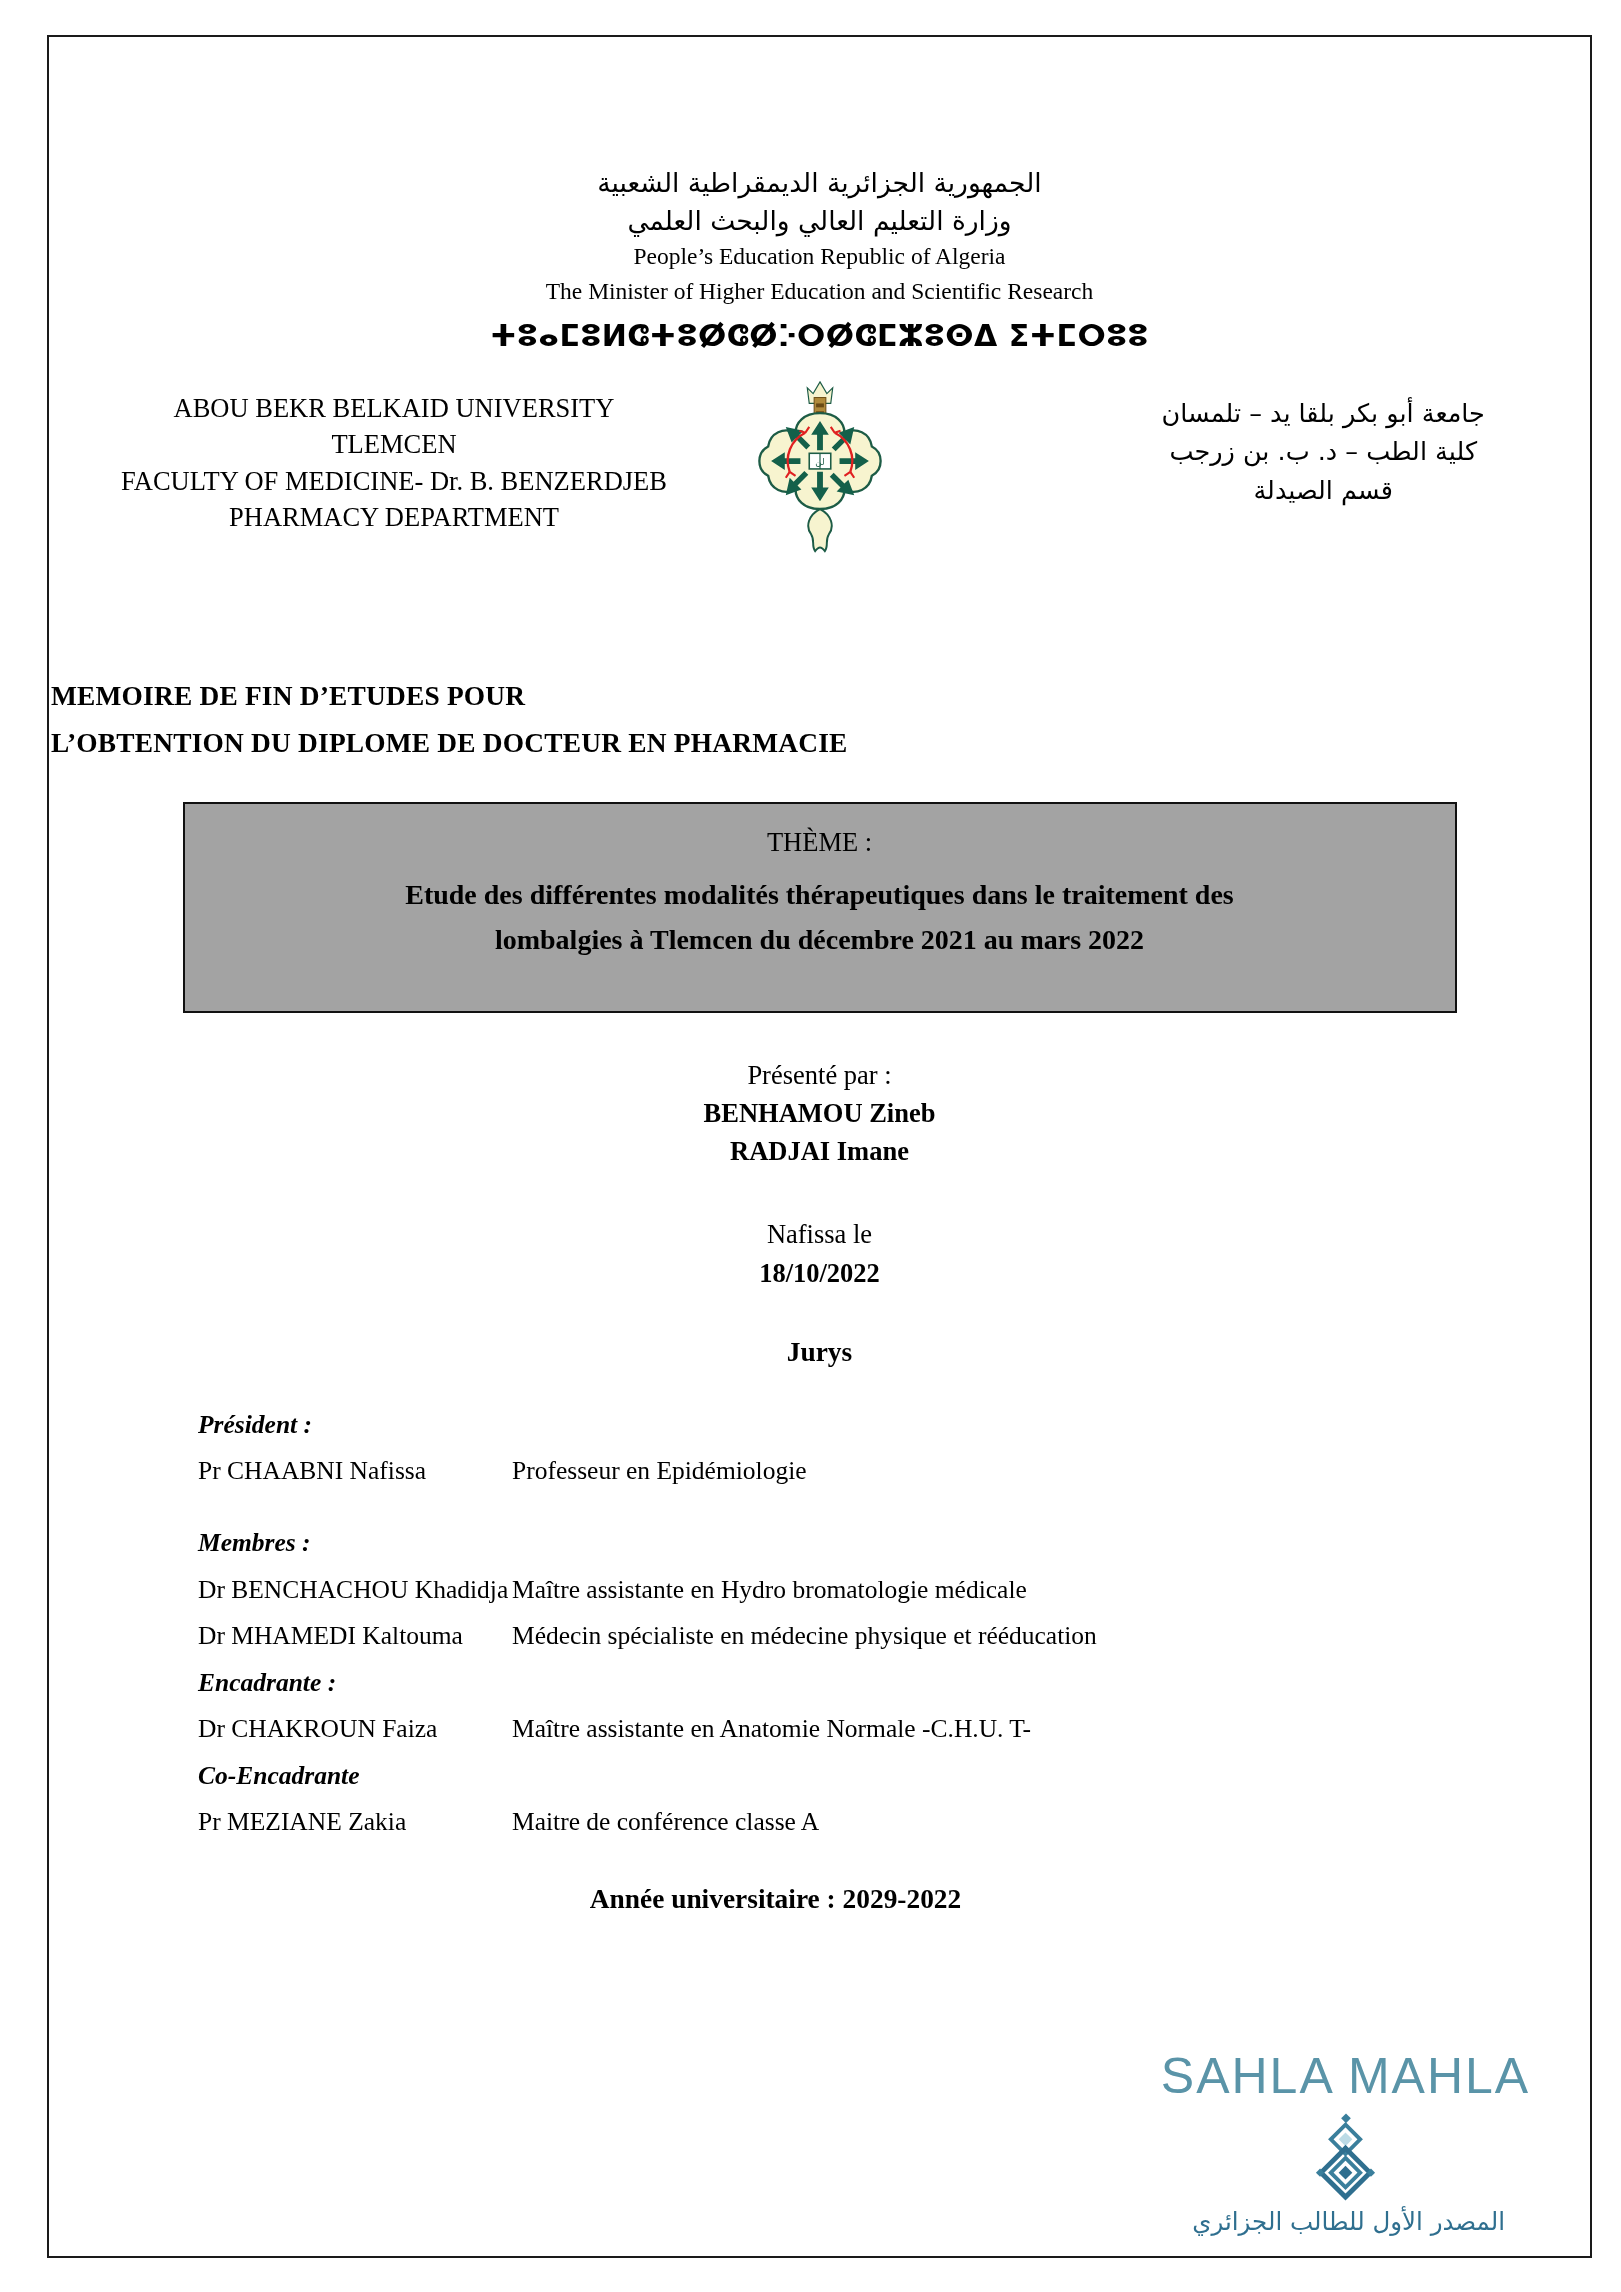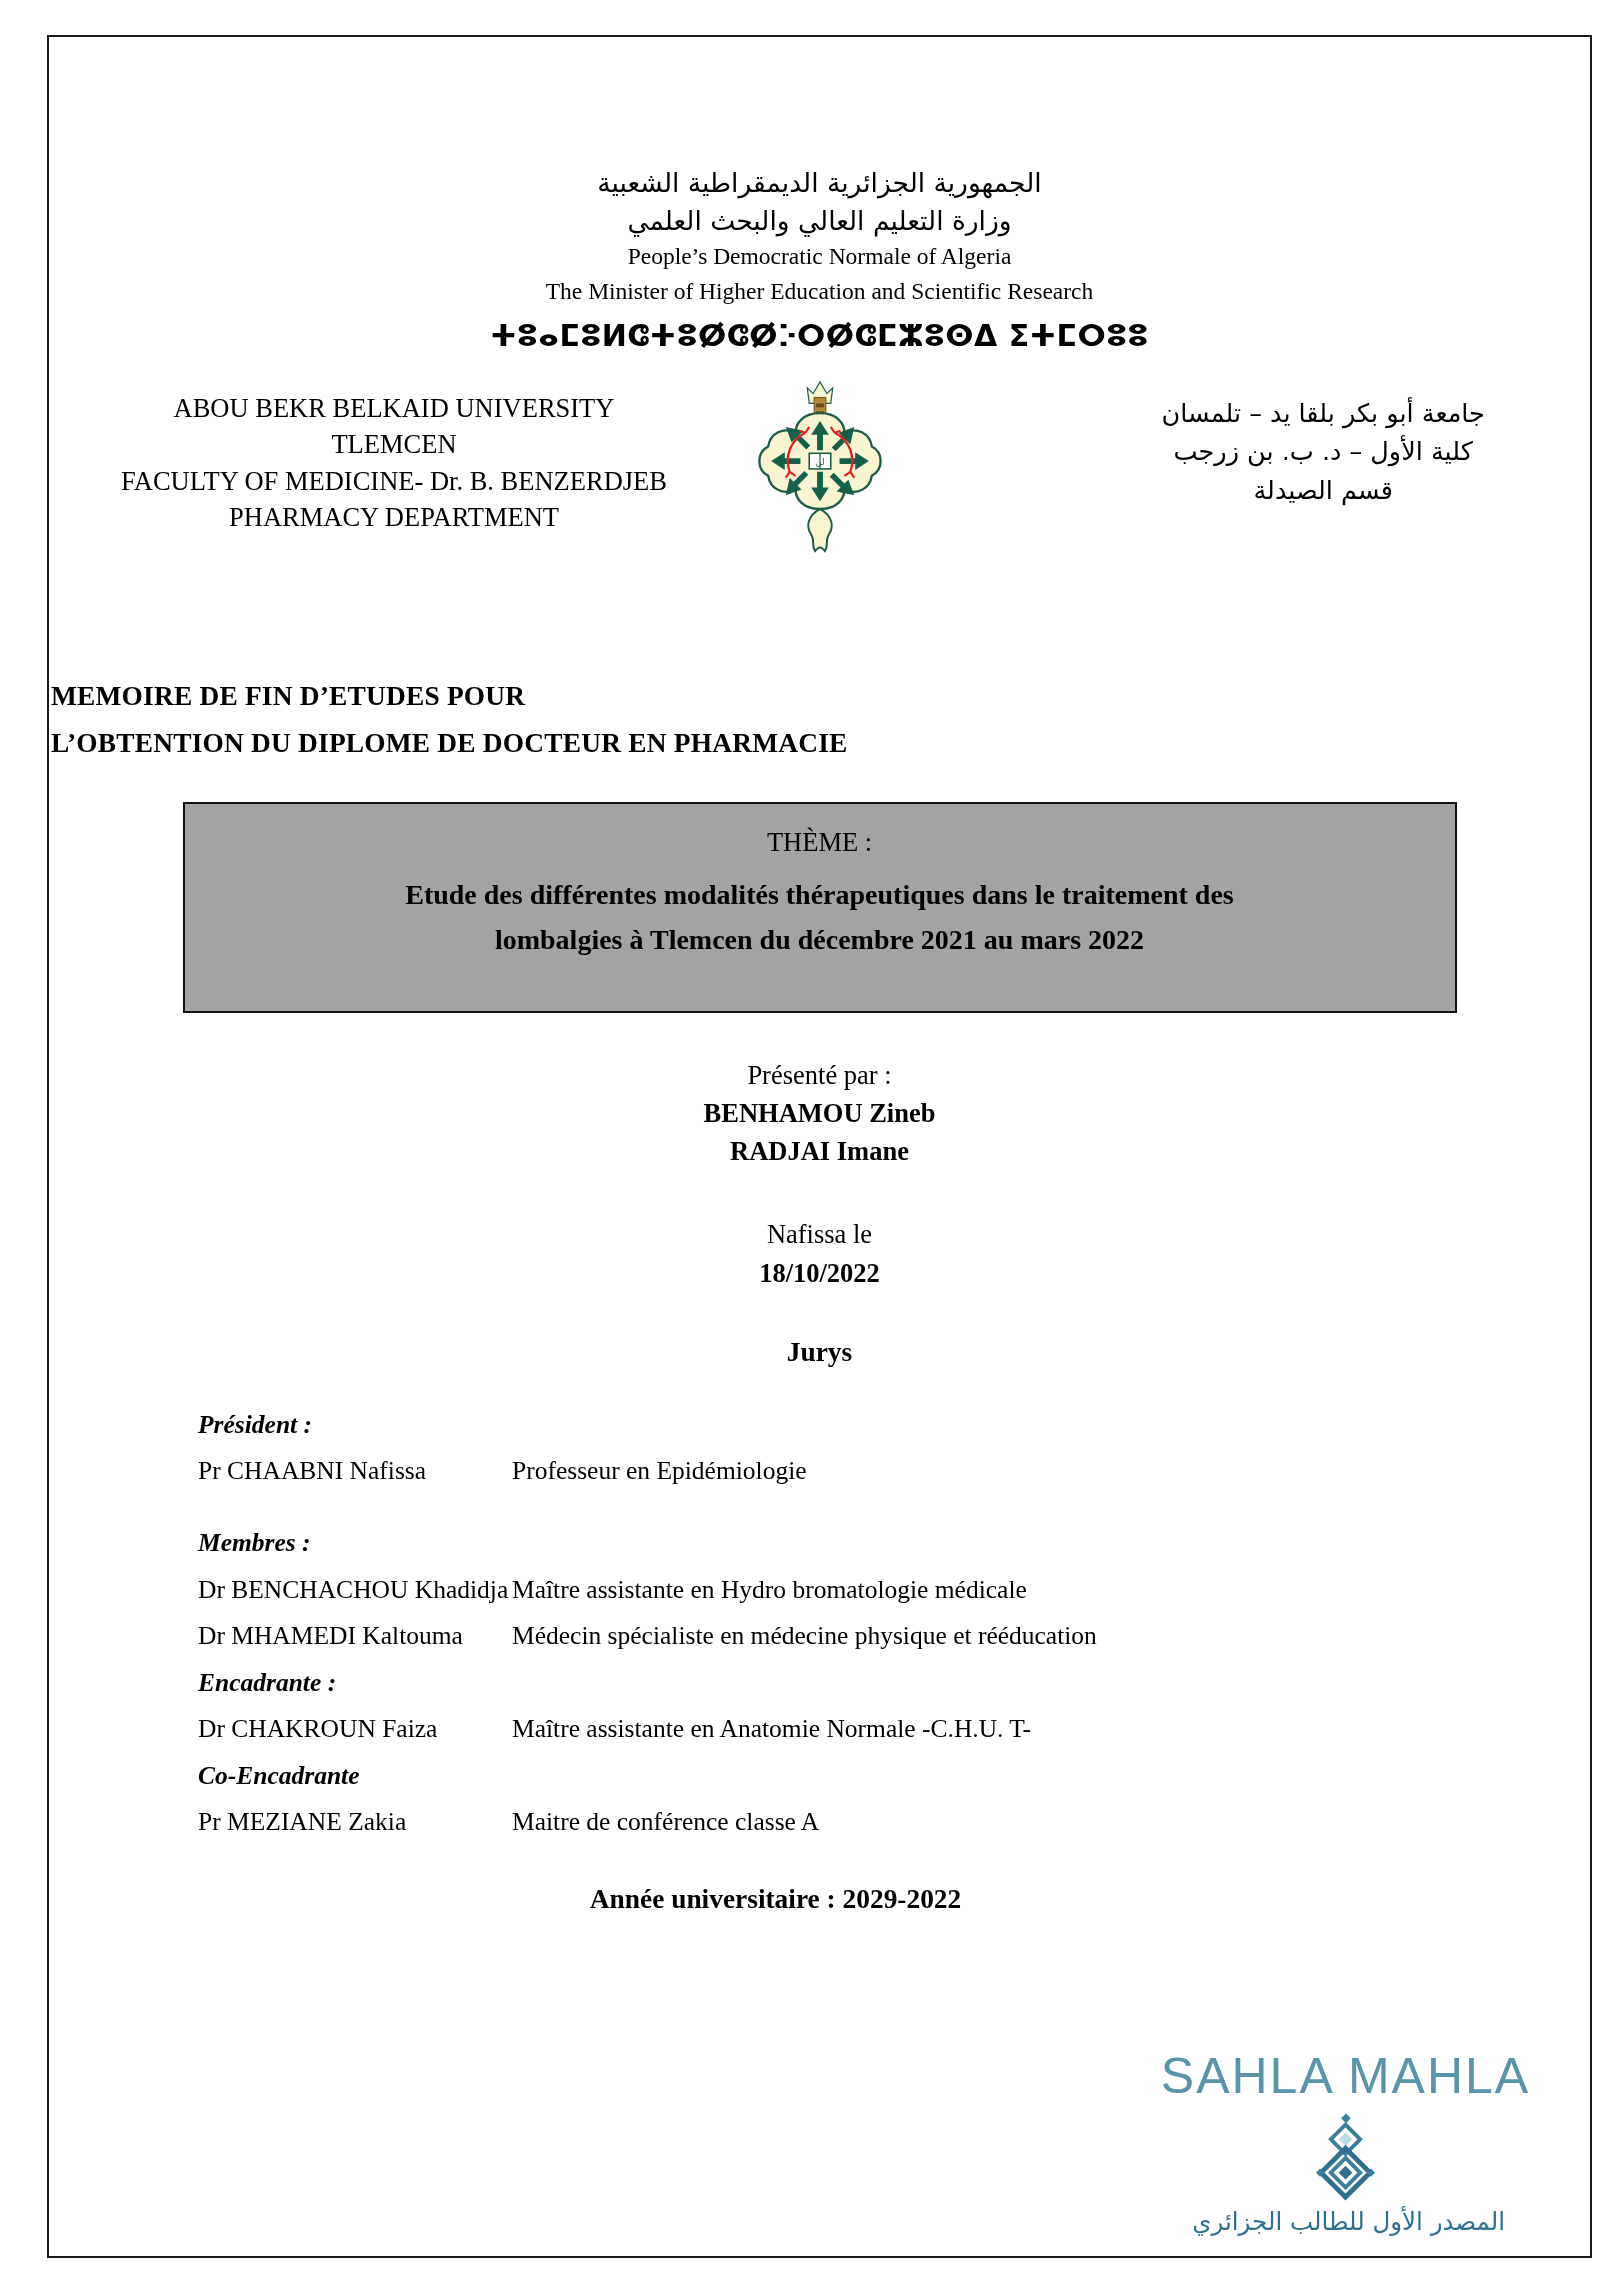--- a/index.html
+++ b/index.html
@@ -216,21 +216,21 @@
 <body>
 
 <div class="page">
   <div class="page-frame"></div>
 
   <div class="content">
 
     <div class="nat-header">
       <div class="ar-line">الجمهورية الجزائرية الديمقراطية الشعبية</div>
       <div class="ar-line">وزارة التعليم العالي والبحث العلمي</div>
-      <div class="en-line">People’s Democratic Normale of Algeria</div>
+      <div class="en-line">People’s Education Republic of Algeria</div>
       <div class="en-line">The Minister of Higher Education and Scientific Research</div>
       <div class="tif-line">ⵜⵓⴰⵎⵓⵍⵛⵜⵓⵁⵛⵁⴾⵔⵁⵛⵎⵣⵓⵙⵠ ⵉⵜⵎⵔⵓⵓ</div>
     </div>
 
     <div class="uni-band">
       <div class="uni-left">
         <div>ABOU BEKR BELKAID UNIVERSITY</div>
         <div>TLEMCEN</div>
         <div>FACULTY OF MEDICINE- Dr. B. BENZERDJEB</div>
         <div>PHARMACY DEPARTMENT</div>
@@ -283,21 +283,21 @@
 
             <rect x="64" y="77" width="22" height="16" fill="#ffffff" stroke="#1d5c46" stroke-width="1.6"></rect>
             <line x1="75" y1="77" x2="75" y2="93" stroke="#1d5c46" stroke-width="1.2"></line>
             <text x="75" y="89" font-size="9" text-anchor="middle" fill="#1d5c46" font-family="DejaVu Sans, sans-serif">ﻟﻦ</text>
           </g>
         </svg>
       </div>
 
       <div class="uni-right">
         <div>جامعة أبو بكر بلقا يد – تلمسان</div>
-        <div>كلية الأول – د. ب. بن زرجب</div>
+        <div>كلية الطب – د. ب. بن زرجب</div>
         <div>قسم الصيدلة</div>
       </div>
     </div>
 
     <div class="memoire">
       <div>MEMOIRE DE FIN D’ETUDES POUR</div>
       <div>L’OBTENTION DU DIPLOME DE DOCTEUR EN PHARMACIE</div>
     </div>
 
     <div class="theme-box">

